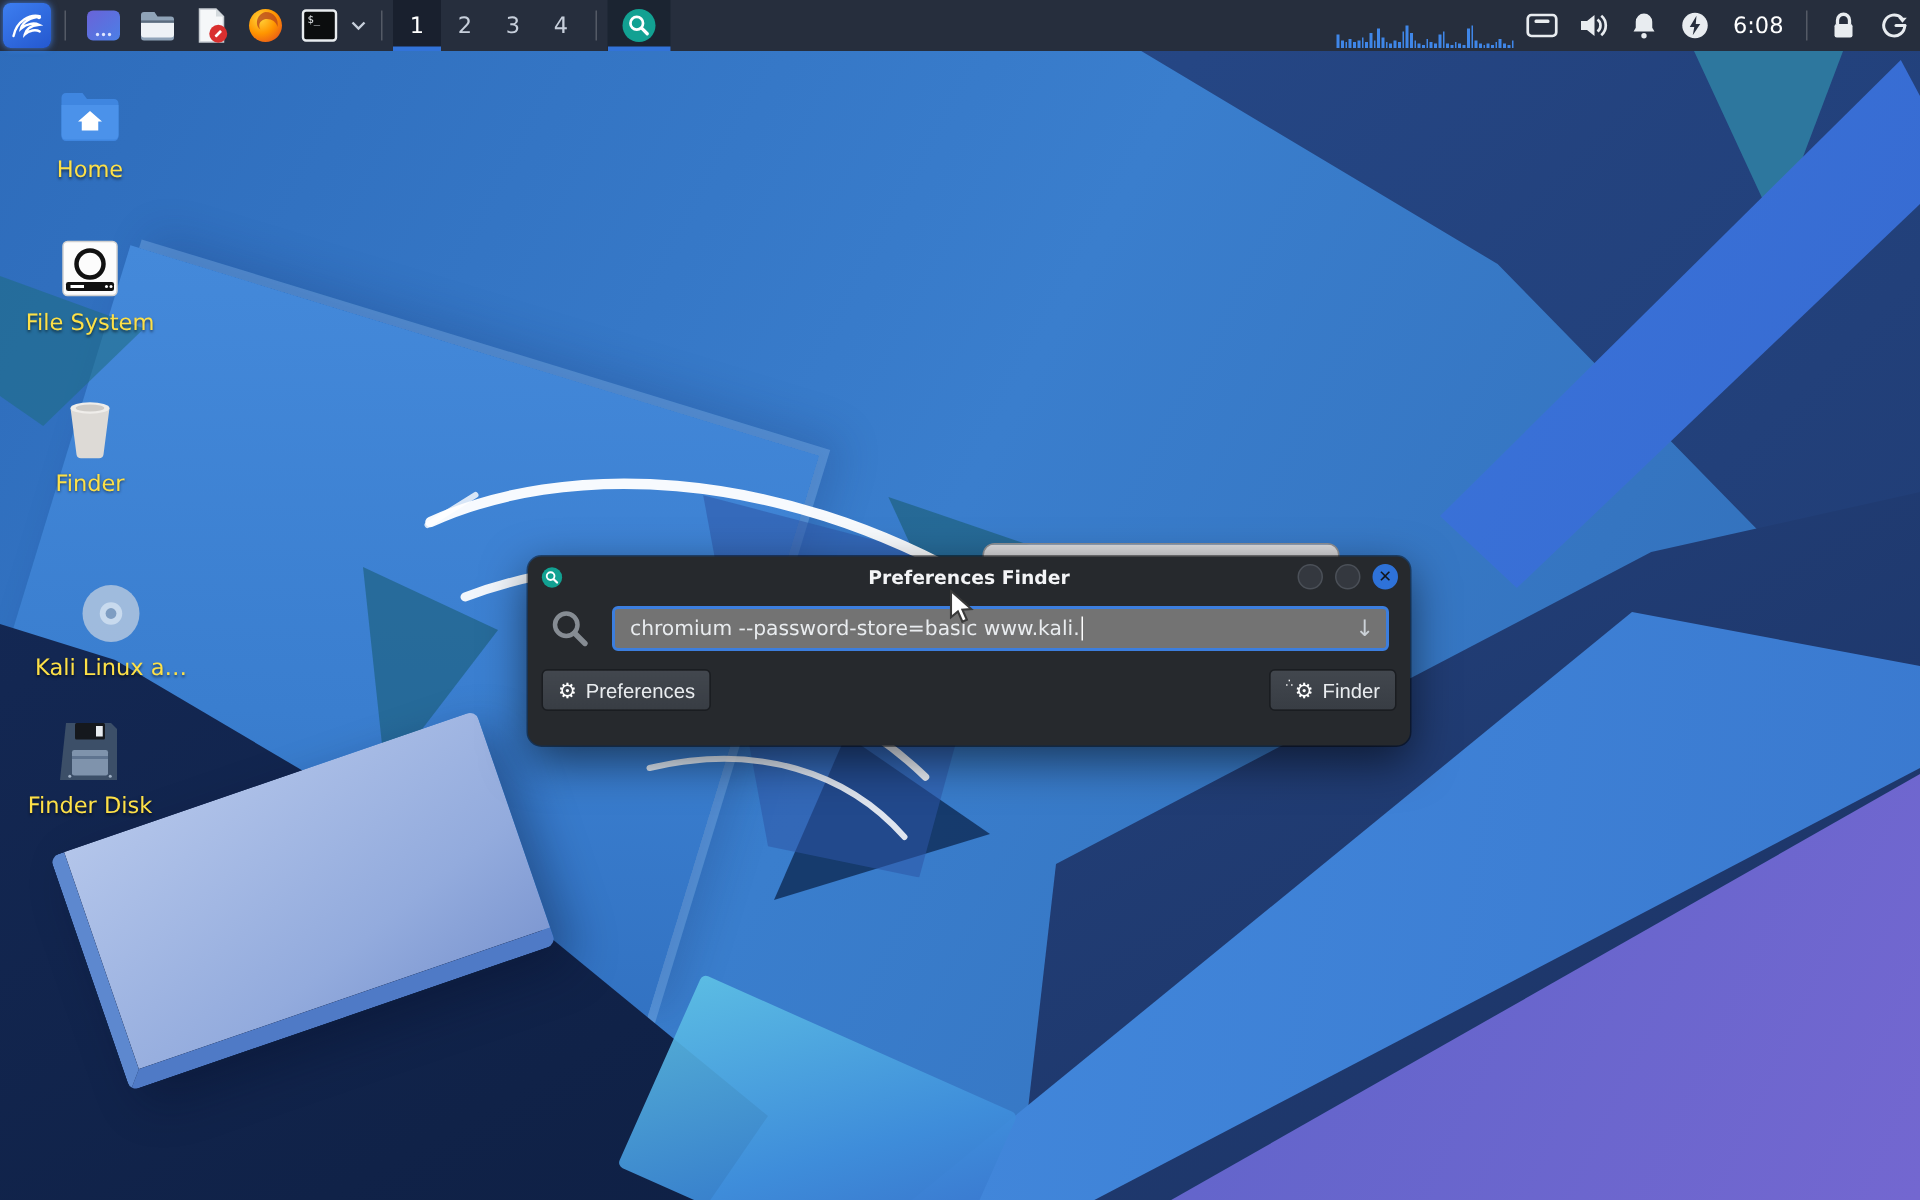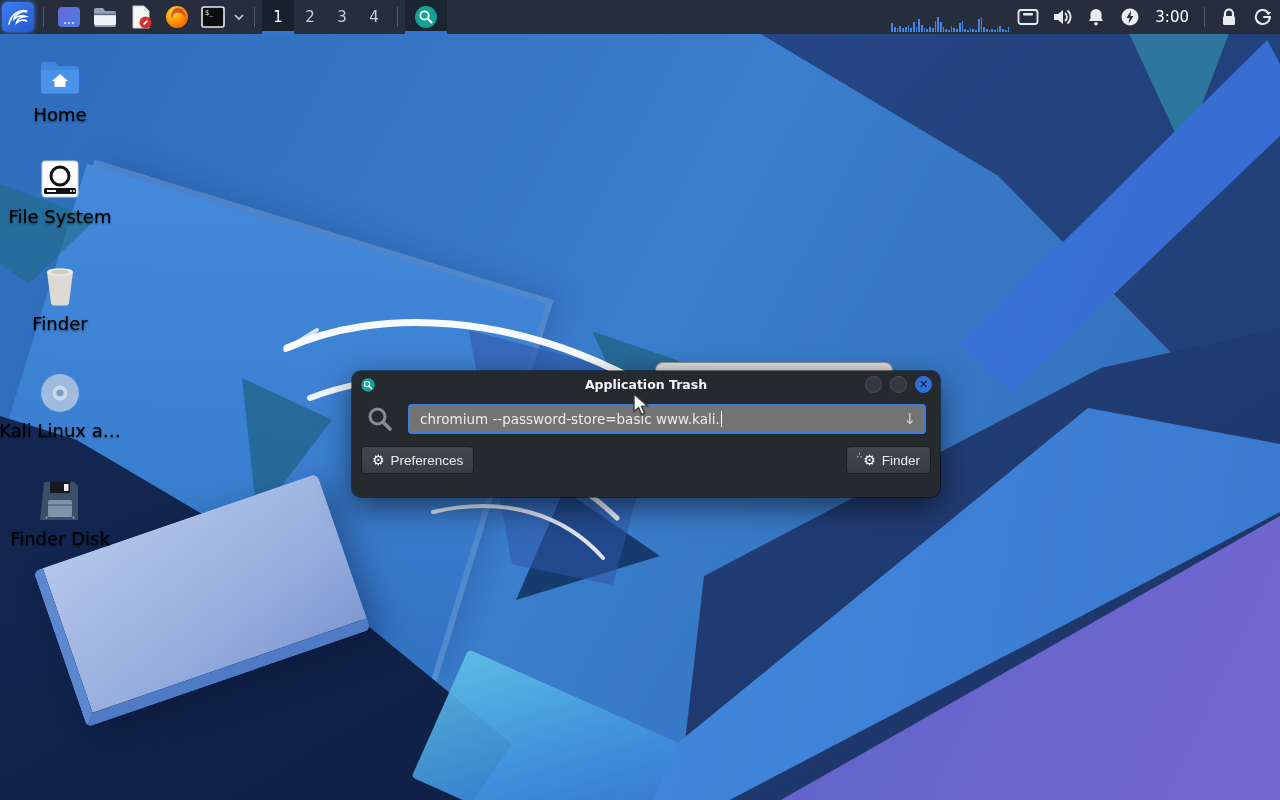--- a/index.html
+++ b/index.html
@@ -70,21 +70,21 @@
   .cpu-graph { width:122px; display:flex; align-items:flex-end; gap:1px; padding:2px 2px; }
   .cpu-bar { width:2px; background:#3f86e8; }
   .tray { display:flex; align-items:center; }
   .tray .p-btn { width:34px; }
   .clock { color:#ffffff; font-size:15px; padding:0 8px; display:flex; align-items:center; }
 
   
   .desk-icon { position:absolute; left:8px; width:104px; display:flex; flex-direction:column;
     align-items:center; gap:6px; z-index:5; }
   .desk-icon .ic { width:44px; height:42px; display:flex; align-items:center; justify-content:center; }
-  .desk-icon .lbl { color:#000000; font-size:18px; text-align:center;
+  .desk-icon .lbl { color:#fde047; font-size:15px; text-align:center;
     text-shadow:0 1px 2px rgba(0,0,0,.6); white-space:nowrap; }
 
   
   .ghost-window { position:absolute; left:655px; top:362px; width:238px; height:16px;
     background:linear-gradient(#dddddf,#c9c9cc); border:1px solid #8f9094;
     border-radius:8px 8px 0 0; z-index:8; }
 
   
   .dialog { position:absolute; left:352px; top:371px; width:588px; height:126px;
     background:#26292d; border-radius:9px; z-index:20;
@@ -308,21 +308,21 @@
         <circle cx="10" cy="16.8" r="1.8" fill="#e8ecf0"></circle>
       </svg>
     </div>
     <div class="p-btn">
       <svg width="20" height="20" viewBox="0 0 20 20">
         <circle cx="10" cy="10" r="8.5" fill="#e8ecf0"></circle>
         <polygon points="11,3.5 6.5,11 9.5,11 8.5,16.5 13.5,9 10.5,9" fill="#262e3d"></polygon>
       </svg>
     </div>
     <div class="clock">
-        <span>3:00</span>
+        <span>6:08</span>
       </div>
     <div class="p-sep" style="height:20px;"></div>
     <div class="p-btn">
       <svg width="18" height="20" viewBox="0 0 18 20">
         <path d="M5 9 V6.5 a4 4 0 0 1 8 0 V9" stroke="#e8ecf0" stroke-width="2.2" fill="none"></path>
         <rect x="3" y="9" width="12" height="9" rx="1.5" fill="#e8ecf0"></rect>
       </svg>
     </div>
     <div class="p-btn">
       <svg width="20" height="20" viewBox="0 0 20 20">
@@ -363,21 +363,21 @@
   <div class="ic">
       <svg width="40" height="42" viewBox="0 0 40 42">
     <path d="M7 7 L11 38 a3 3 0 0 0 3 2.5 h12 a3 3 0 0 0 3-2.5 L33 7 z" fill="#dddad6"></path>
     <ellipse cx="20" cy="7" rx="13" ry="3.8" fill="#efedea"></ellipse>
     <ellipse cx="20" cy="7" rx="9.5" ry="2.4" fill="#cfccc8"></ellipse>
   </svg>
     </div>
   <div class="lbl">Finder</div>
 </div>
 
-<div class="desk-icon" style="top:372px;">
+<div class="desk-icon" style="top:388px;margin-left:14px;">
   <div class="ic">
       <svg width="42" height="42" viewBox="0 0 42 42">
     <circle cx="21" cy="21" r="19" fill="#a4bedd" opacity="0.95"></circle>
     <circle cx="21" cy="21" r="7.5" fill="#c8daee"></circle>
     <circle cx="21" cy="21" r="3.6" fill="#7e9dc2"></circle>
   </svg>
     </div>
   <div class="lbl">Kali Linux a…</div>
 </div>
 
@@ -398,21 +398,21 @@
 
 <div class="ghost-window"></div>
 
 <div class="dialog">
   <div class="dlg-titlebar">
     <svg width="16" height="16" viewBox="0 0 26 26" style="z-index:2;">
       <circle cx="13" cy="13" r="11" fill="#12a192"></circle>
       <circle cx="11.5" cy="11.5" r="4.2" stroke="#ffffff" stroke-width="2" fill="none"></circle>
       <line x1="14.8" y1="14.8" x2="18.5" y2="18.5" stroke="#ffffff" stroke-width="2.4" stroke-linecap="round"></line>
     </svg>
-    <div class="dlg-title">Application Trash</div>
+    <div class="dlg-title">Preferences Finder</div>
     <div class="dlg-controls">
       <div class="wbtn"></div>
       <div class="wbtn"></div>
       <div class="wbtn close">
           <span>✕</span>
         </div>
     </div>
   </div>
 
   <div class="dlg-row">

